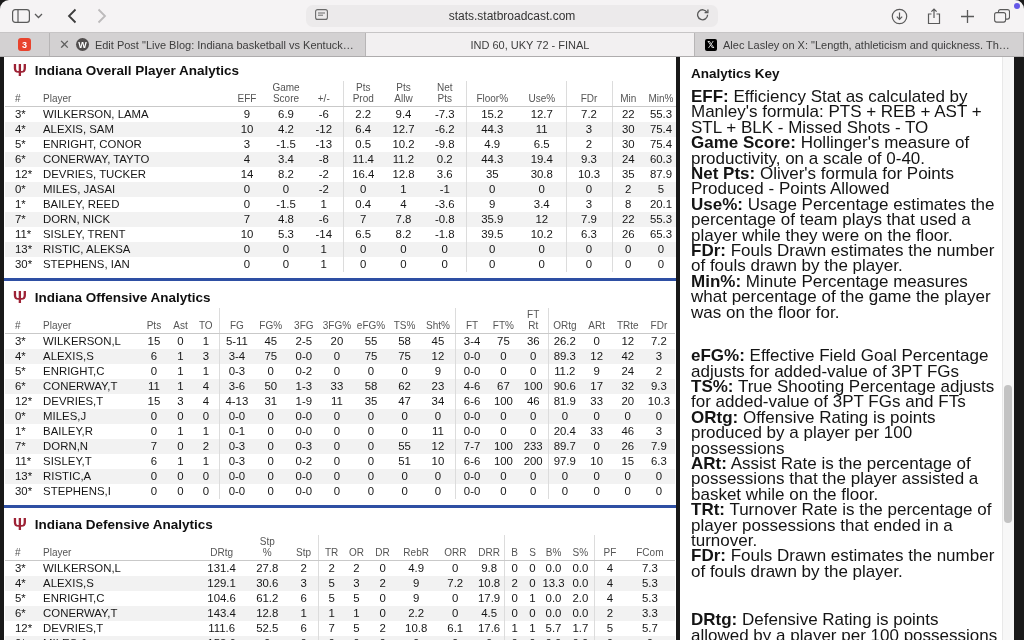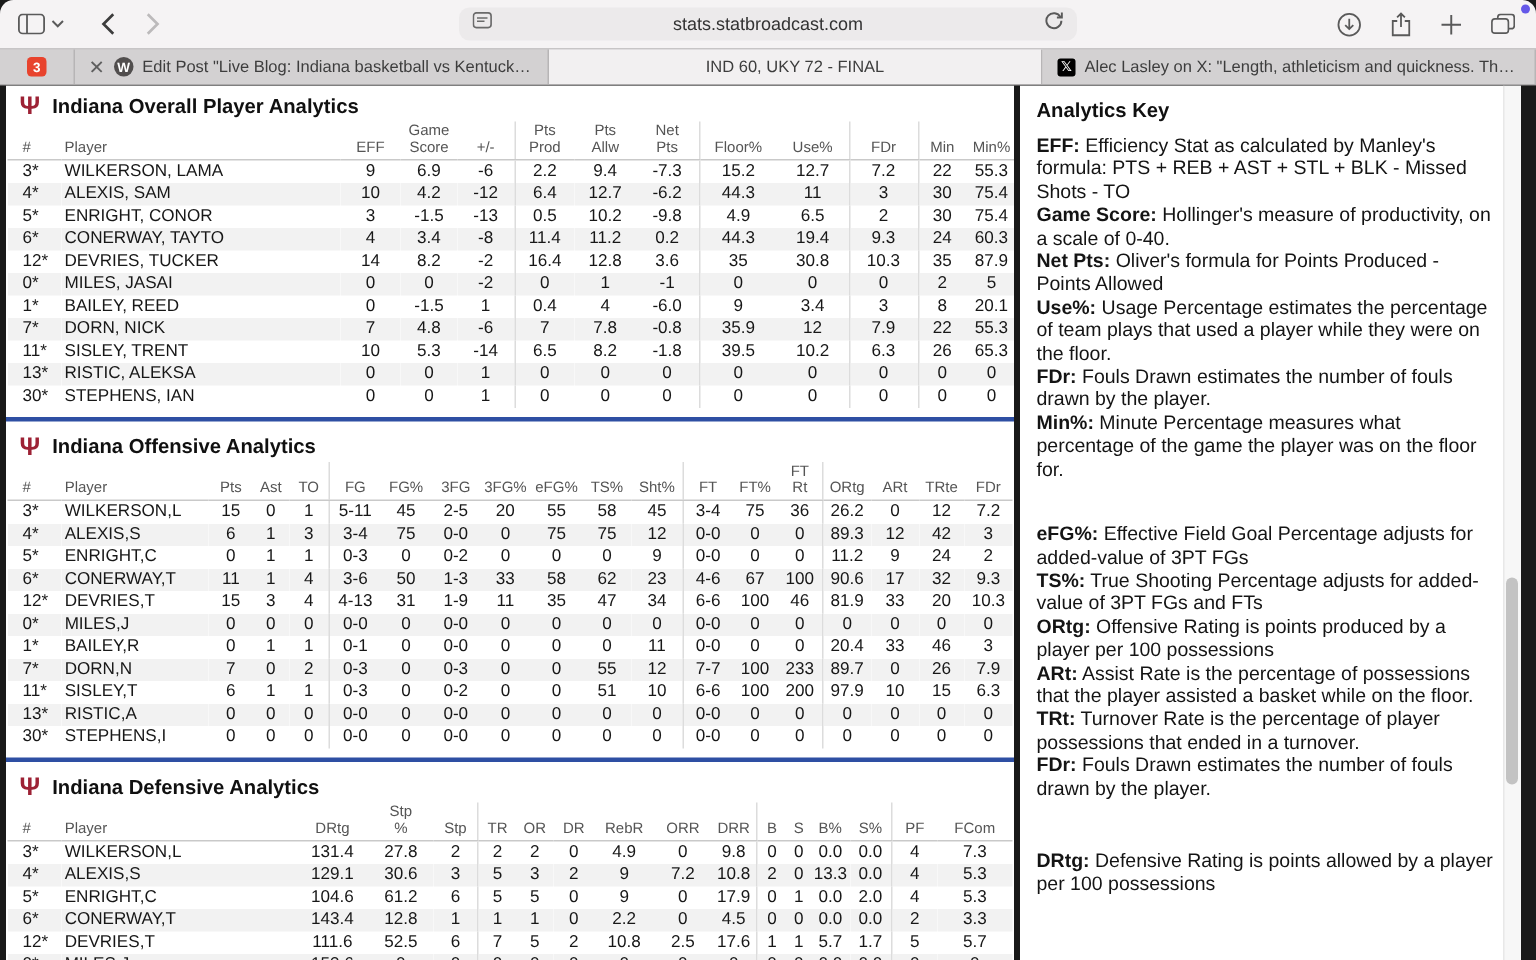--- a/index.html
+++ b/index.html
@@ -84,21 +84,21 @@
   .t2 th:nth-of-type(4){width:43px}.t2 th:nth-of-type(5){width:30px}.t2 th:nth-of-type(6){width:25px}
   .t2 th:nth-of-type(7){width:25px}.t2 th:nth-of-type(8){width:27px}.t2 th:nth-of-type(9){width:40px}
   .t2 th:nth-of-type(10){width:38px}.t2 th:nth-of-type(11){width:30px}.t2 th:nth-of-type(12){width:20px}
   .t2 th:nth-of-type(13){width:16px}.t2 th:nth-of-type(14){width:26px}.t2 th:nth-of-type(15){width:28px}
   .t2 th:nth-of-type(16){width:30px}.t2 th:nth-of-type(17){width:50px}
   .t2 th:nth-of-type(6),.t2 td:nth-of-type(6),.t2 th:nth-of-type(12),.t2 td:nth-of-type(12),
   .t2 th:nth-of-type(16),.t2 td:nth-of-type(16){border-left:1px solid #dcdcdc}
 
   
   .sidebar h3 { font-size:13.5px; font-weight:700; color:#101010; margin:2px 0 8px; }
-  .entry { font-size:13px; line-height:15.4px; color:#141414; }
+  .entry { font-size:17px; line-height:15.4px; color:#141414; }
   .entry b { font-weight:700; }
   #kg-off { margin-top:28px; }
   #kg-def { margin-top:33px; }
   .scrolltrack { position:absolute; top:0; right:0; width:12px; height:100%;
                  background:#f7f7f7; border-left:1px solid #e8e8e8; }
   .scrollthumb { position:absolute; top:328px; right:2px; width:8px; height:138px;
                  border-radius:4px; background:#c3c3c3; }
 </style>
 </head>
 <body>
@@ -320,21 +320,21 @@
               <td>5</td>
             </tr>
               <tr>
               <td>1*</td>
               <td>BAILEY, REED</td>
               <td>0</td>
               <td>-1.5</td>
               <td>1</td>
               <td>0.4</td>
               <td>4</td>
-              <td>-6.0</td>
+              <td>-3.6</td>
               <td>9</td>
               <td>3.4</td>
               <td>3</td>
               <td>8</td>
               <td>20.1</td>
             </tr>
               <tr>
               <td>7*</td>
               <td>DORN, NICK</td>
               <td>7</td>
@@ -780,21 +780,21 @@
               <tr>
               <td>12*</td>
               <td>DEVRIES,T</td>
               <td>111.6</td>
               <td>52.5</td>
               <td>6</td>
               <td>7</td>
               <td>5</td>
               <td>2</td>
               <td>10.8</td>
-              <td>2.5</td>
+              <td>6.1</td>
               <td>17.6</td>
               <td>1</td>
               <td>1</td>
               <td>5.7</td>
               <td>1.7</td>
               <td>5</td>
               <td>5.7</td>
             </tr>
               <tr>
               <td>0*</td>

